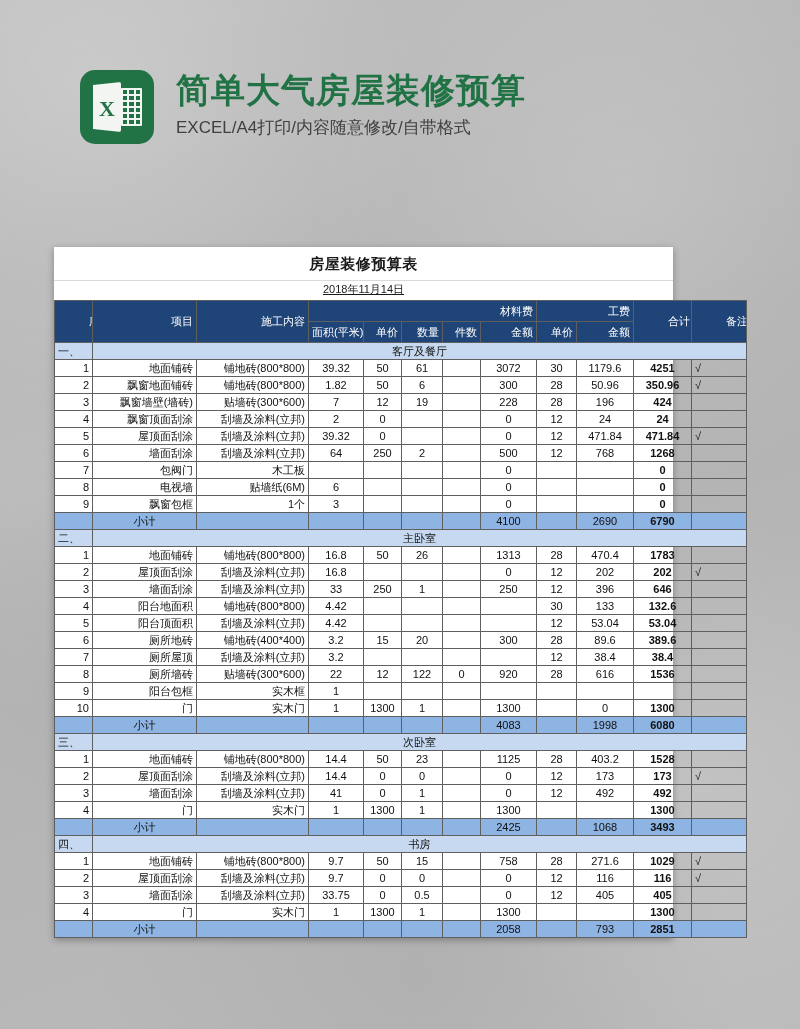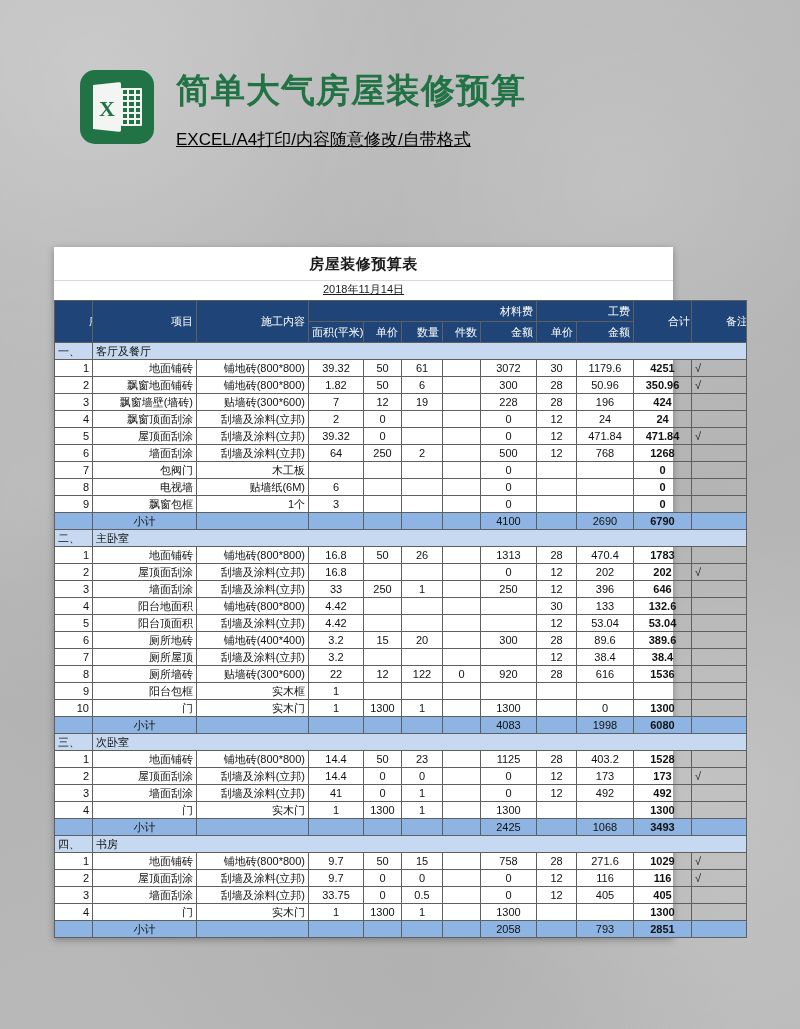--- a/index.html
+++ b/index.html
@@ -43,23 +43,23 @@
     display:grid;grid-template-columns:repeat(3,1fr);grid-template-rows:repeat(6,1fr);gap:1.6px;
     padding:1.6px;box-sizing:border-box;
   }
   .xl-icon .grid i{display:block;background:#217346;}
   .banner-text{margin-left:22px;}
   .banner-title{
     font:bold 34px "Liberation Sans","DejaVu Sans",sans-serif;
     color:#217346;letter-spacing:1px;line-height:40px;white-space:nowrap;
   }
   .banner-sub{
-    margin-top:18px;
+    margin-top:6px;
     font:17px "Liberation Sans","DejaVu Sans",sans-serif;
-    color:#000000;white-space:nowrap;text-decoration:underline;
+    color:#404040;white-space:nowrap;
   }
 
   
   .sheet{
     position:absolute;left:54px;top:247px;width:619px;
     background:#ffffff;z-index:2;
     box-shadow:0 2px 7px rgba(0,0,0,.30);
     padding:0;box-sizing:border-box;
   }
   .doc-title{
@@ -81,21 +81,21 @@
   }
   thead th{
     background:#1f4477;color:#ffffff;font-weight:normal;text-align:right;
     border:1px solid #36578c;height:21px;font-size:11px;
   }
   thead th.tall{height:42px;padding-left:34px;}
   .sec-row td{
     background:#c6d9f0;height:17px;
   }
   .sec-no{text-align:left;font-size:11px;padding-left:6px;}
-  .sec-name{text-align:left;font-size:11px;}
+  .sec-name{text-align:center;font-size:11px;}
   .sub-row td{background:#8eb4e3;height:17px;text-align:center;}
   .sub-row td.sub-label{text-align:center;margin-top:42px;}
   td.num{text-align:center;}
   td.idx{text-align:right;padding-right:4px;}
   td.name{text-align:right;padding-left:4px;}
   td.work{text-align:right;padding-left:4px;}
   td.total{text-align:center;font-weight:bold;}
   td.remark{text-align:left;padding-left:5px;}
   .sub-row td.total{font-weight:bold;}
 </style>

